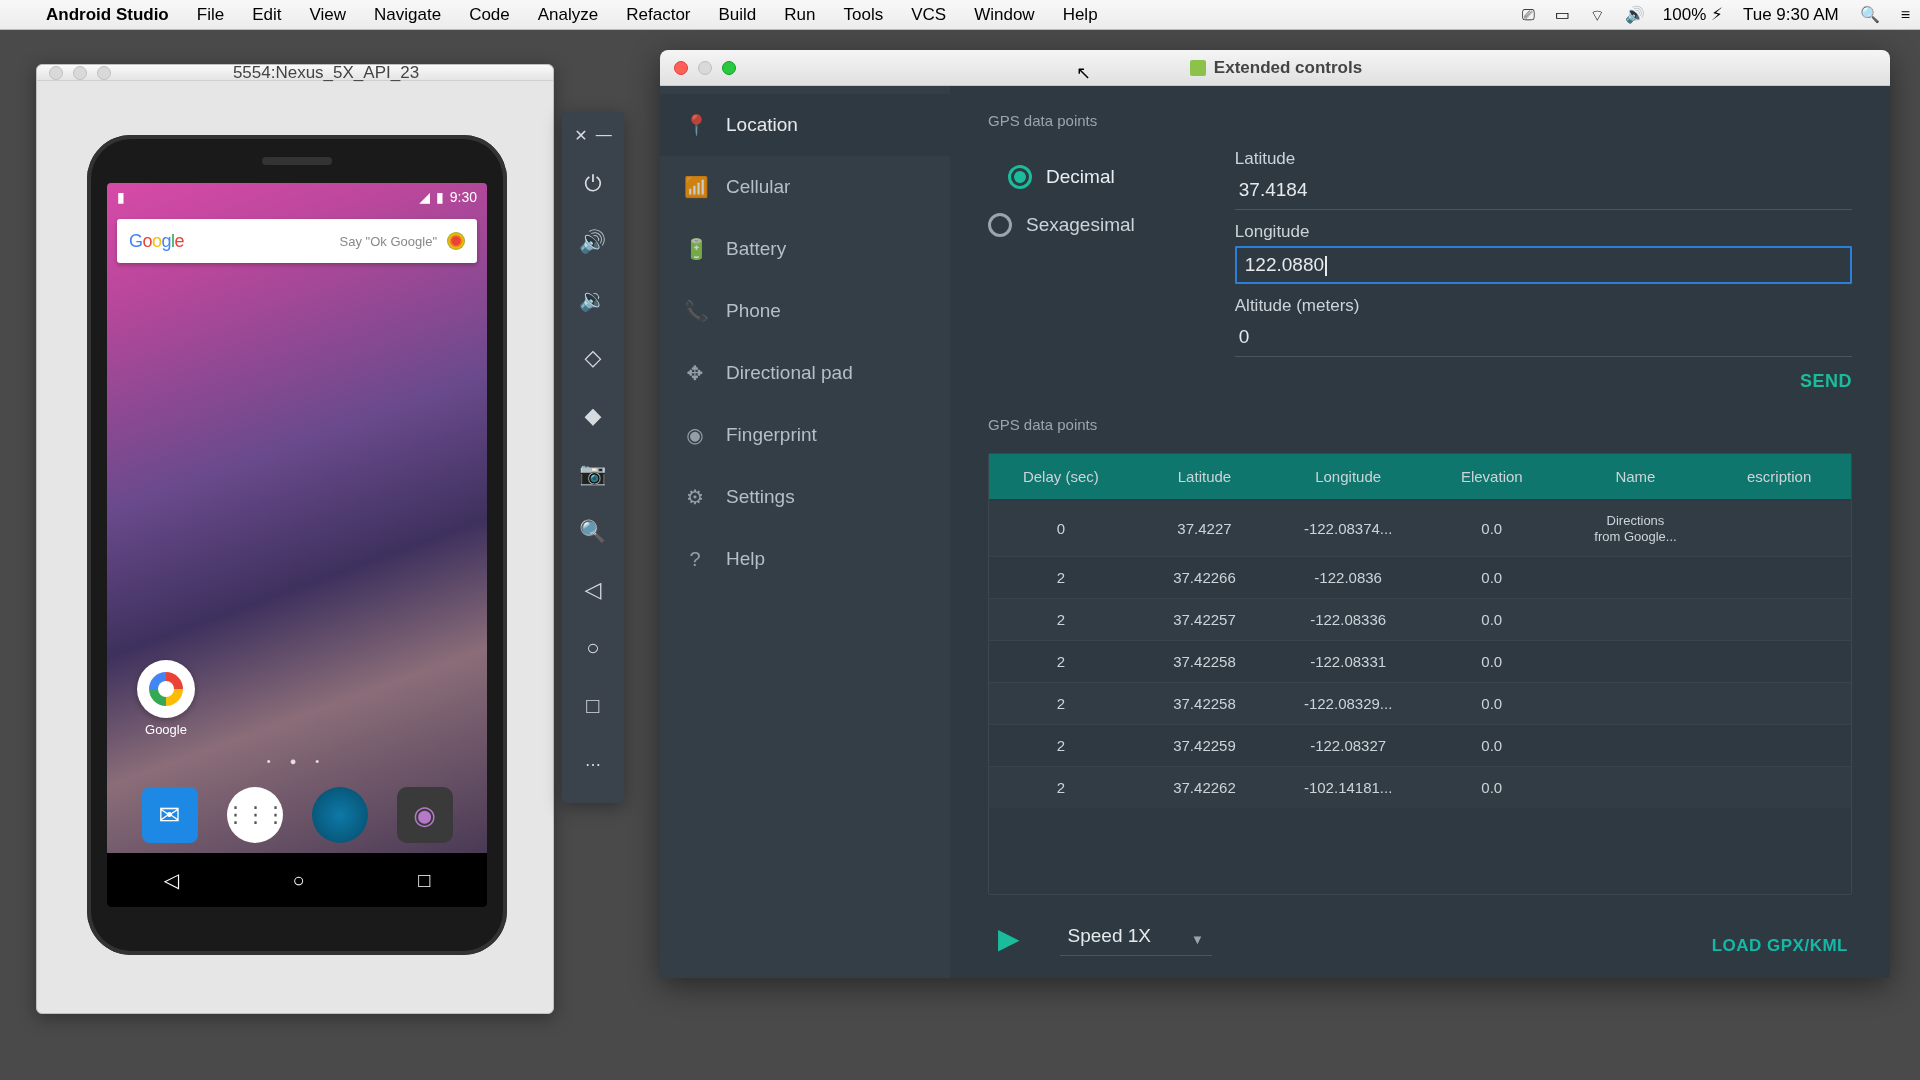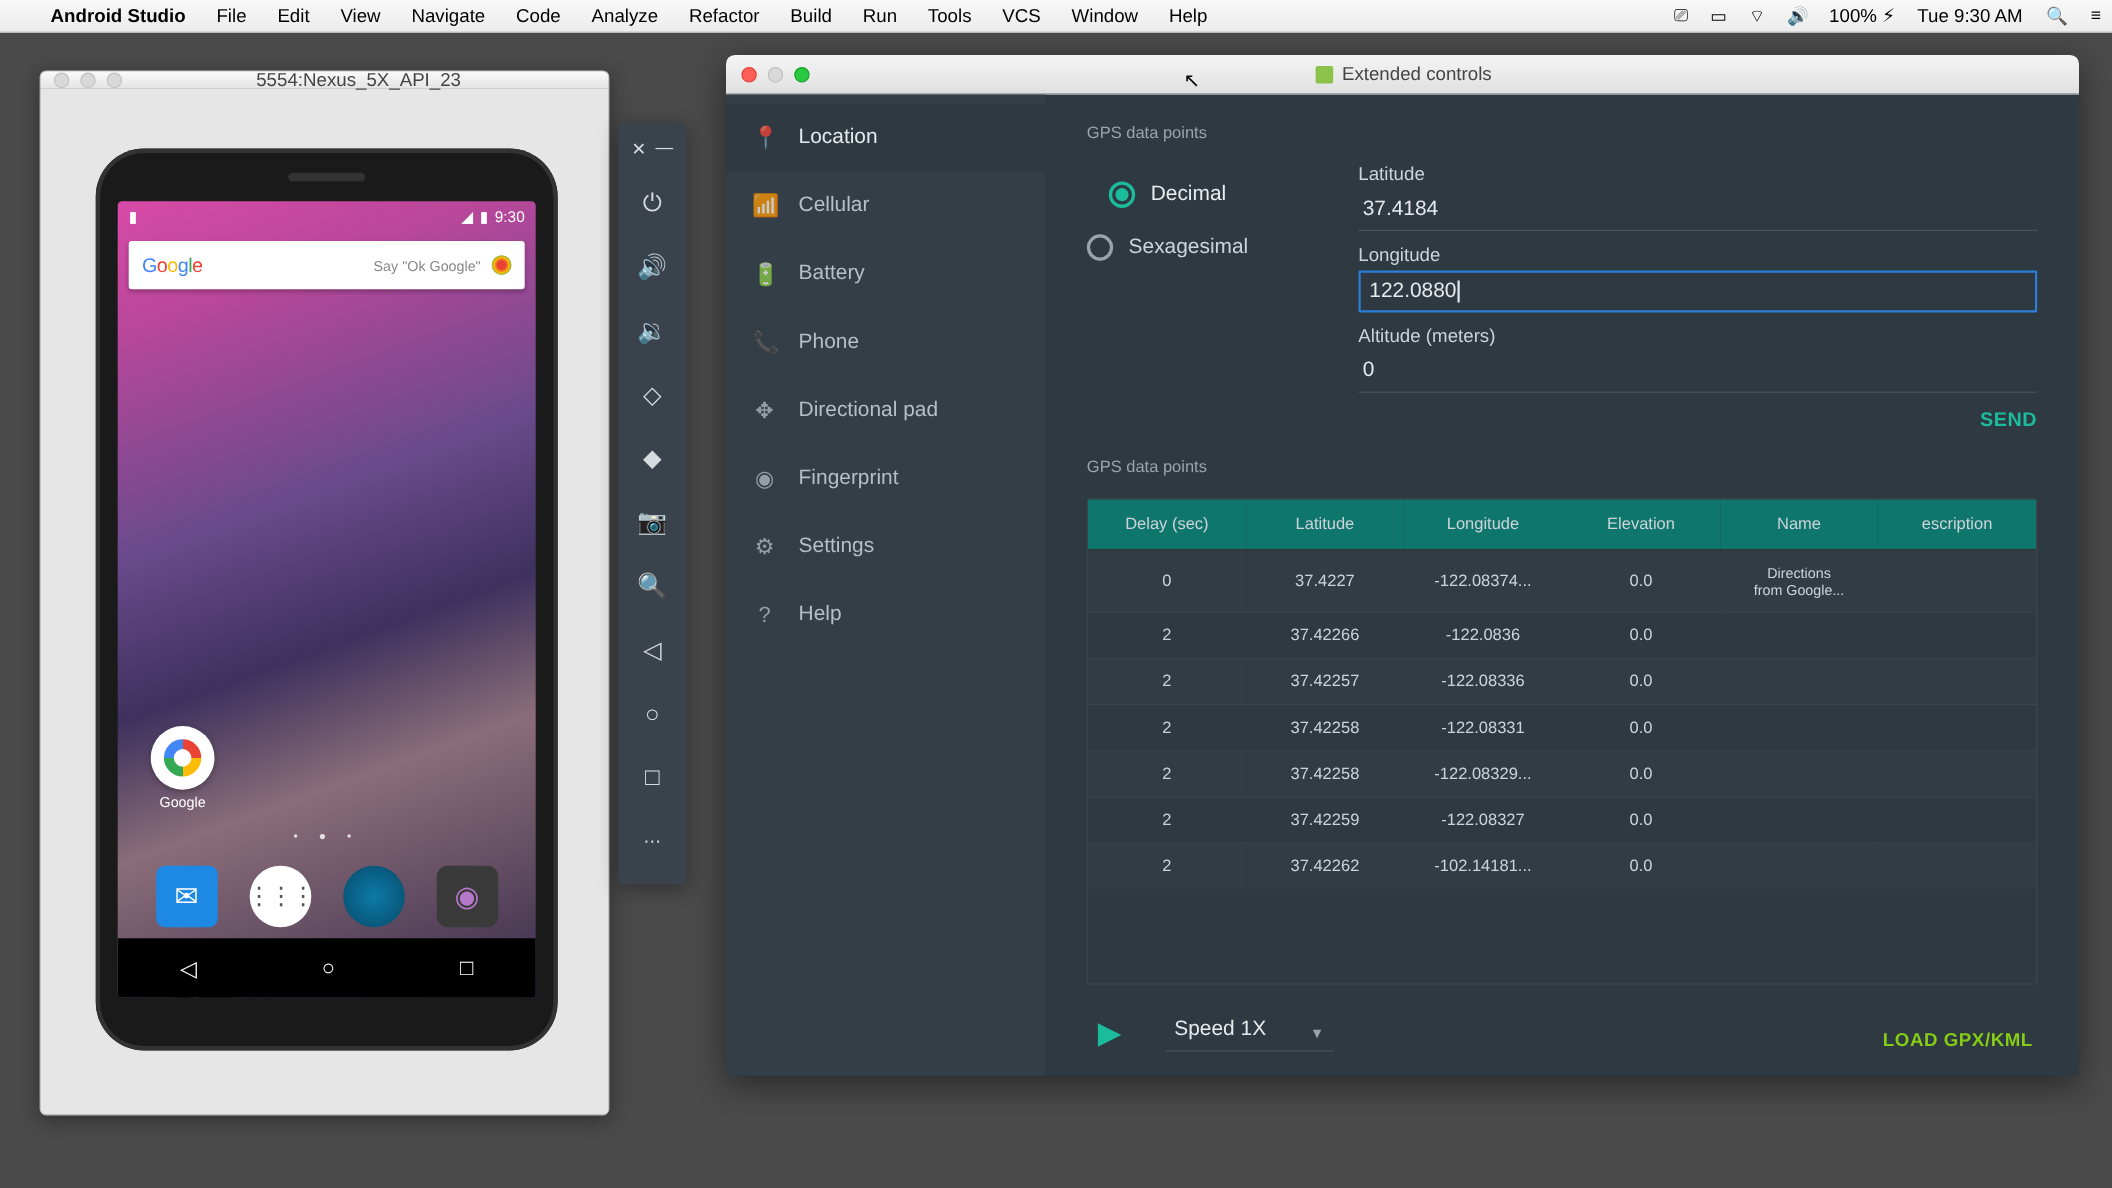--- a/index.html
+++ b/index.html
@@ -48,21 +48,21 @@
 
 .emu-side { position:absolute; left:562px; top:112px; width:62px; background:#3a424b; border-radius:4px; padding:10px 0; box-shadow:0 4px 18px rgba(0,0,0,.35); }
 .emu-side .esb { height:58px; display:flex; align-items:center; justify-content:center; color:#d6dbe0; font-size:22px; cursor:pointer; }
 .emu-side .esb.small{font-size:16px;}
 .emu-side .topbar{display:flex;justify-content:space-around;padding:4px 8px 10px;color:#d6dbe0;font-size:16px;}
 
 
 .ext-win { position:absolute; left:660px; top:50px; width:1230px; height:928px; background:#2e3942; border-radius:8px 8px 4px 4px; box-shadow:0 8px 30px rgba(0,0,0,.45); display:flex; flex-direction:column; overflow:hidden; }
 .ext-titlebar { height:36px; background:linear-gradient(#f5f5f5,#e0e0e0); display:flex; align-items:center; padding:0 14px; border-bottom:1px solid #c8c8c8; }
 .ext-titlebar .traffic .tl.red{background:#ff5f57;border-color:#e14038;} .ext-titlebar .traffic .tl.yel{background:#d9d9d9;} .ext-titlebar .traffic .tl.grn{background:#28c840;border-color:#13a024;}
-.ext-title { flex:1; text-align:right; font-size:17px; color:#444; display:flex; align-items:center; justify-content:center; gap:8px;}
+.ext-title { flex:1; text-align:right; font-size:17px; color:#444; display:flex; align-items:center; justify-content:center; gap:8px;font-weight:bold;}
 .ext-title .dicon{width:16px;height:16px;background:#8bc34a;border-radius:2px;display:inline-block;}
 .ext-body { flex:1; display:flex; min-height:0; }
 .ext-nav { width:290px; background:#333e47; padding-top:8px; }
 .ext-nav .ni { height:62px; display:flex; align-items:center; gap:20px; padding:0 24px; color:#b6bfc6; font-size:19px; cursor:pointer; }
 .ext-nav .ni.active { background:#2e3942; color:#e6eaec; }
 .ext-nav .ni .nicon { width:22px; text-align:center; font-size:20px; opacity:.75; }
 .ext-main { flex:1; padding:26px 38px 0; display:flex; flex-direction:column; color:#cdd4d9; min-width:0; }
 .sect-label { font-size:15px; color:#9aa5ab; margin-bottom:20px; }
 .gps-top { display:flex; gap:100px; }
 .radiogrp { display:flex; flex-direction:column; gap:24px; padding-top:16px; }
@@ -83,21 +83,21 @@
 table { width:100%; border-collapse:collapse; font-size:15px; color:#cdd4d9; table-layout:fixed; }
 thead th { font-weight:500; padding:14px 6px; background:#0f766e; border-bottom:2px solid #2e3942; }
 tbody td { text-align:center; padding:12px 6px; border-top:1px solid #39444c; white-space:nowrap; overflow:hidden; text-overflow:ellipsis; }
 tbody tr:nth-child(odd){background:#313c44;}
 tbody tr:nth-child(even){background:#2e3942;}
 tbody td.name{font-size:13px;line-height:1.2;}
 .play-row { display:flex; align-items:center; gap:40px; padding:14px 4px 22px; }
 .play-btn { color:#1abc9c; font-size:28px; cursor:pointer; padding-left:6px;}
 .speed { display:flex; align-items:flex-end; gap:40px; color:#e6eaec; font-size:19px; border-bottom:1px solid #4a555d; padding:4px 8px 8px; cursor:pointer;}
 .speed .caret{font-size:13px;color:#9aa5ab;}
-.load-btn { margin-left:auto; color:#84cc16; font-size:17px; font-weight:600; letter-spacing:.5px; cursor:pointer; background:none;border:none;margin-top:15px;}
+.load-btn { margin-left:auto; color:#14b8a6; font-size:17px; font-weight:600; letter-spacing:.5px; cursor:pointer; background:none;border:none;margin-top:15px;}
 .cursor{position:absolute;left:1076px;top:62px;font-size:18px;color:#000;z-index:200;pointer-events:none;}
 </style>
 </head>
 <body>
 
 <div class="menubar">
   <div class="apple"></div>
   <div class="appname">Android Studio</div>
   <div class="mitem">File</div>
   <div class="mitem">Edit</div>

